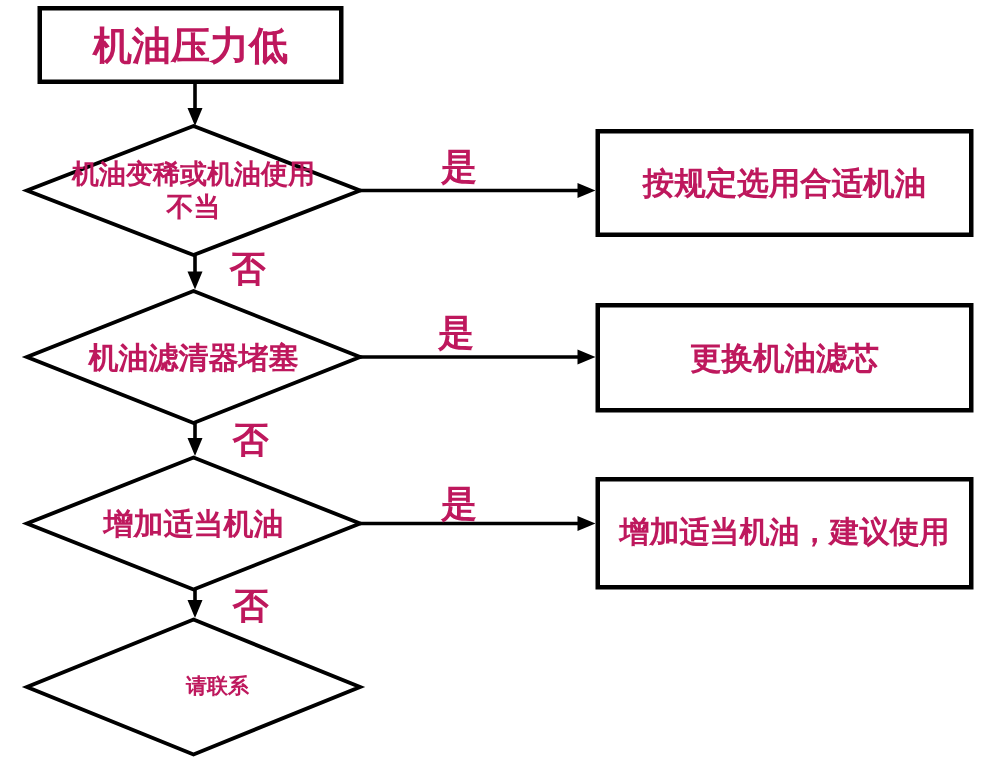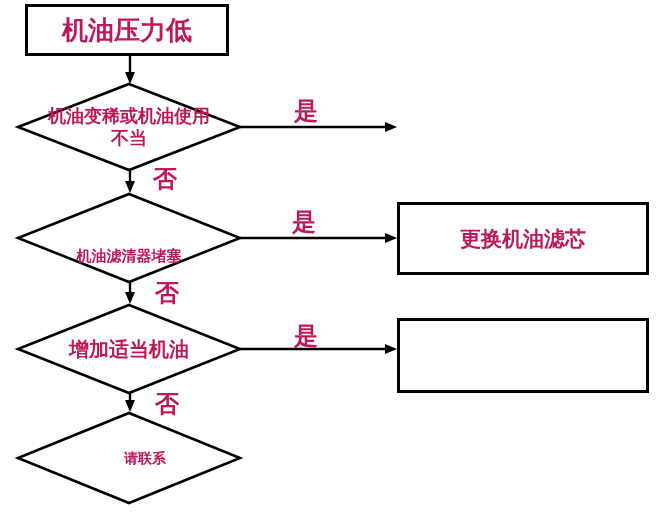--- a/index.html
+++ b/index.html
@@ -16,21 +16,21 @@
   .dtext {
     position:absolute; display:flex; flex-direction:column;
     align-items:center; justify-content:center; text-align:right;
   }
   .branch { position:absolute; }
   .start-node   { left:25px;  top:4px;   width:204px; height:52px; font-size:26px; }
   .action-1     { left:397px; top:86px;  width:252px; height:72px; font-size:21px; }
   .action-2     { left:397px; top:202px; width:252px; height:73px; font-size:21px; }
   .action-3     { left:397px; top:318px; width:252px; height:75px; font-size:20px; line-height:25px; }
   .d1-label     { left:18px;  top:84px;  width:222px; height:86px; font-size:18px; line-height:22px; }
-  .d2-label     { left:18px;  top:213px; width:222px; height:87px; font-size:15px; }
+  .d2-label     { left:18px;  top:195px; width:222px; height:87px; font-size:20px; }
   .d3-label     { left:18px;  top:306px; width:222px; height:87px; font-size:20px; }
   .d4-label     { left:34px;  top:414px; width:222px; height:89px; font-size:14px; line-height:23px; }
   .yes-1 { left:294px; top:95px;  font-size:24px; }
   .yes-2 { left:292px; top:206px; font-size:24px; }
   .yes-3 { left:294px; top:320px; font-size:24px; }
   .no-1  { left:153px; top:163px; font-size:24px; }
   .no-2  { left:155px; top:277px; font-size:24px; }
   .no-3  { left:155px; top:388px; font-size:24px; }
   .diamond { fill:#ffffff; stroke:#000000; stroke-width:2.6; }
   .wire    { stroke:#000000; stroke-width:2.4; }
@@ -62,24 +62,28 @@
     <line class="wire" x1="240" y1="238" x2="386" y2="238"></line>
     <polygon class="ahead" points="397,238 385,233 385,243"></polygon>
     <line class="wire" x1="240" y1="349" x2="386" y2="349"></line>
     <polygon class="ahead" points="397,349 385,344 385,354"></polygon>
   </svg>
 
   <div class="rectnode start-node">
     <span>机油压力低</span>
   </div>
 
+  <div class="rectnode action-1">
+    <span>按规定选用合适机油</span>
+  </div>
   <div class="rectnode action-2">
     <span>更换机油滤芯</span>
   </div>
   <div class="rectnode action-3">
+    <span>增加适当机油，建议使用</span>
   </div>
 
   <div class="dtext d1-label">
     <span>机油变稀或机油使用</span>
     <span>不当</span>
   </div>
   <div class="dtext d2-label">
     <span>机油滤清器堵塞</span>
   </div>
   <div class="dtext d3-label">

